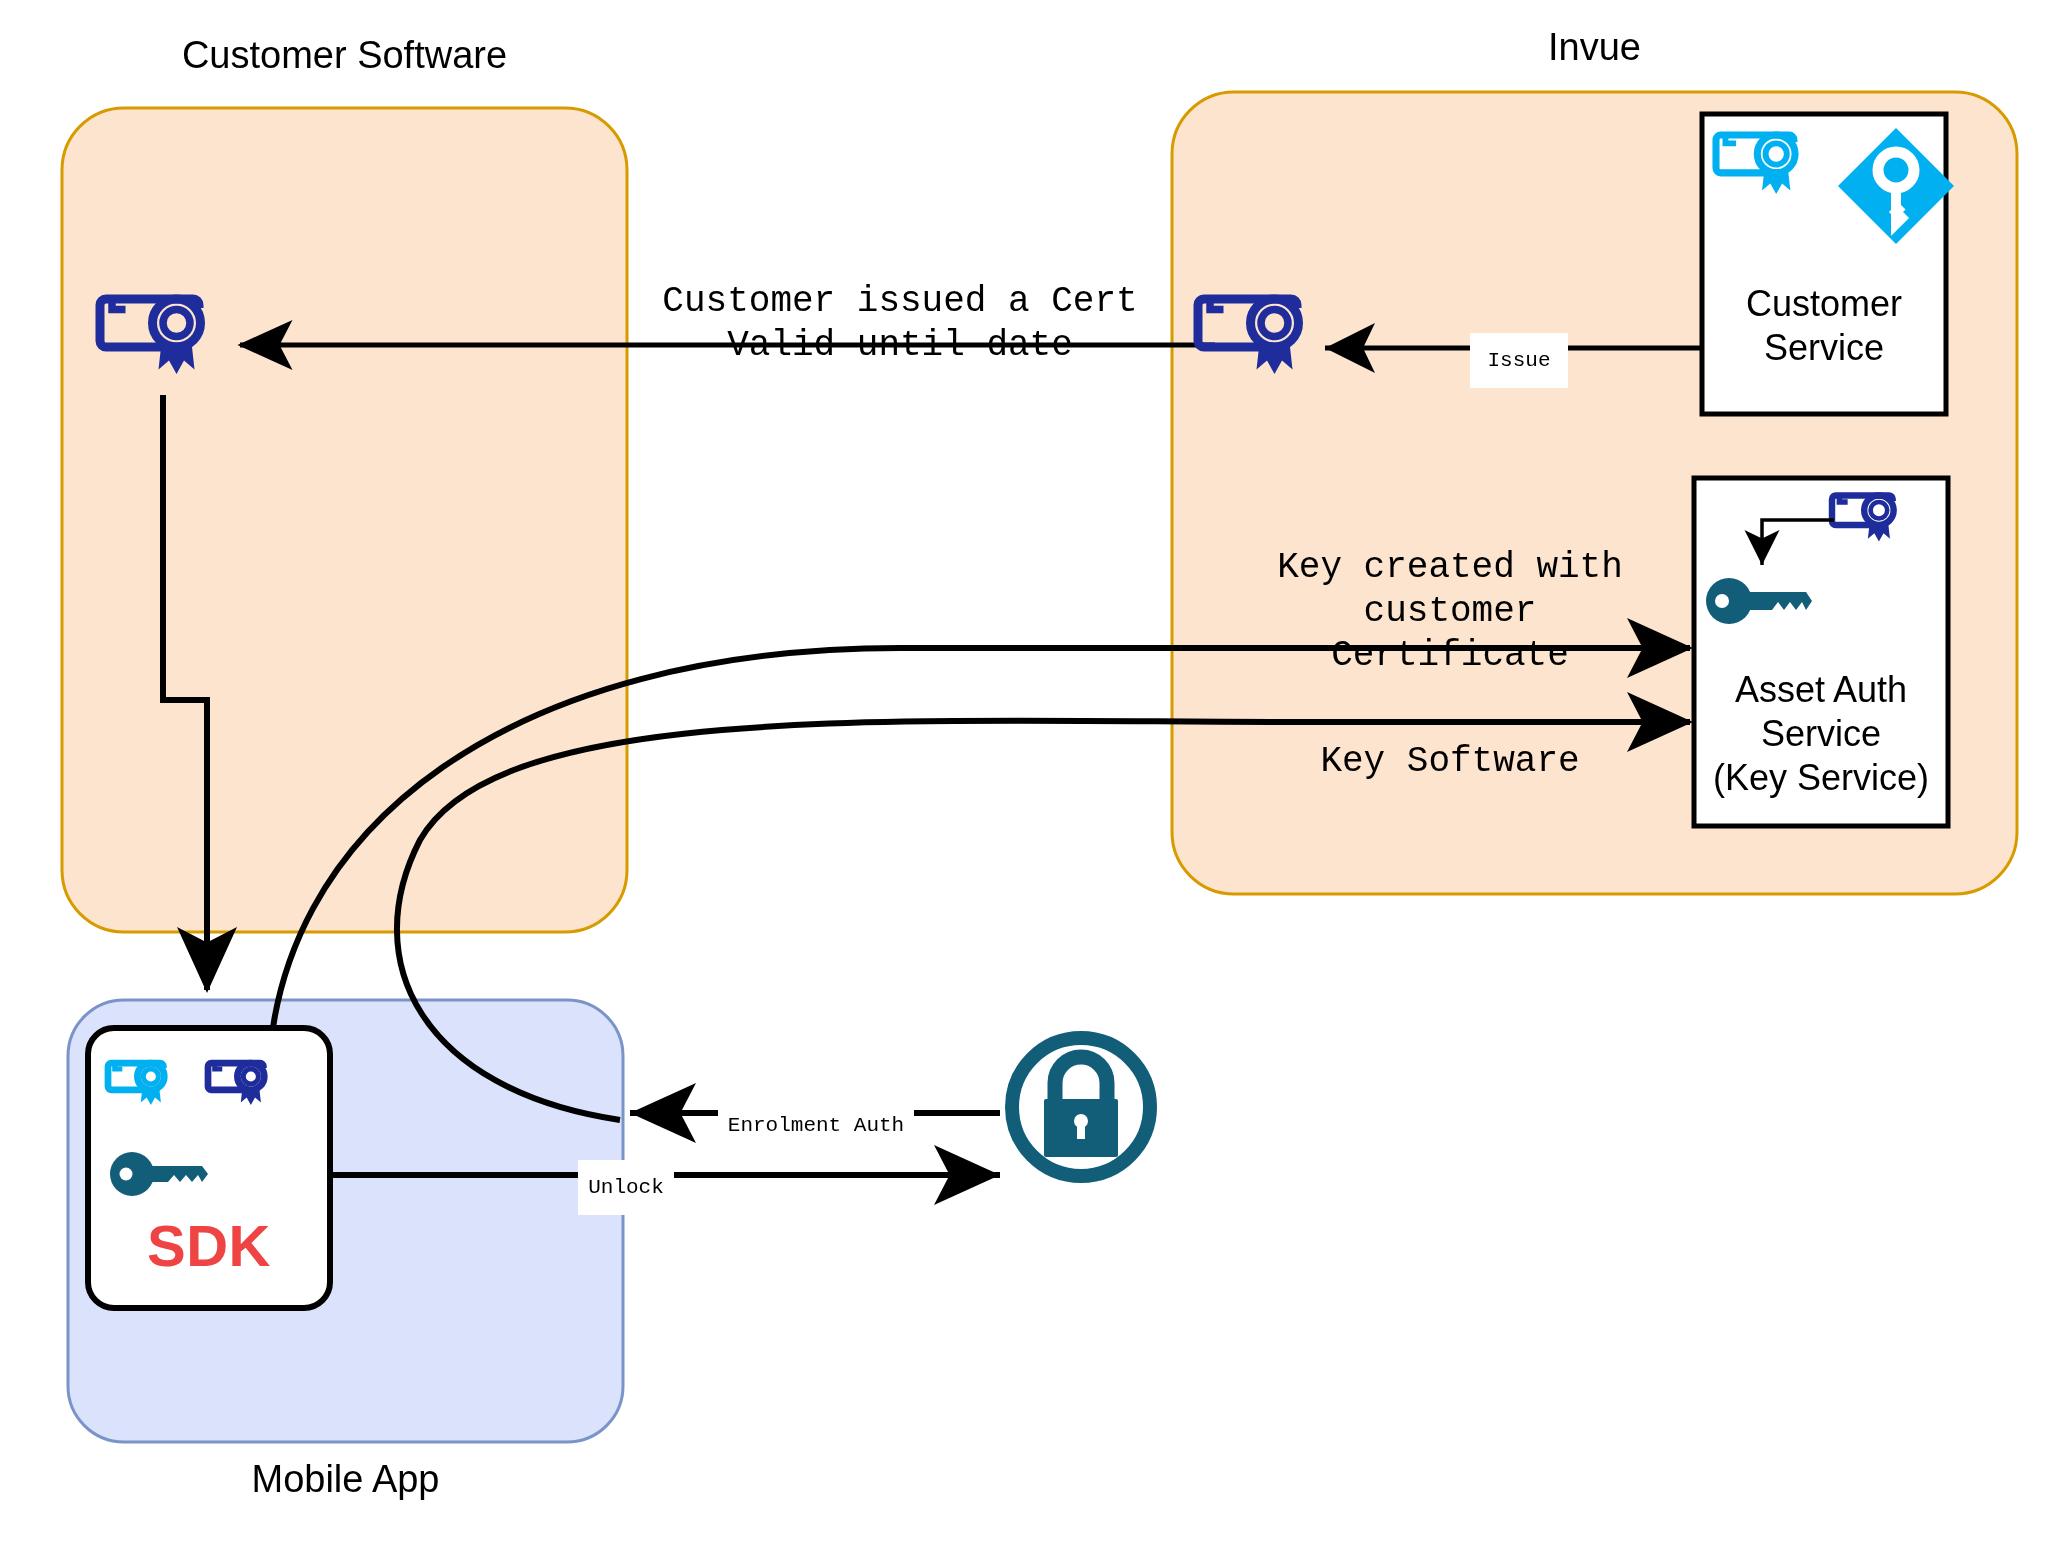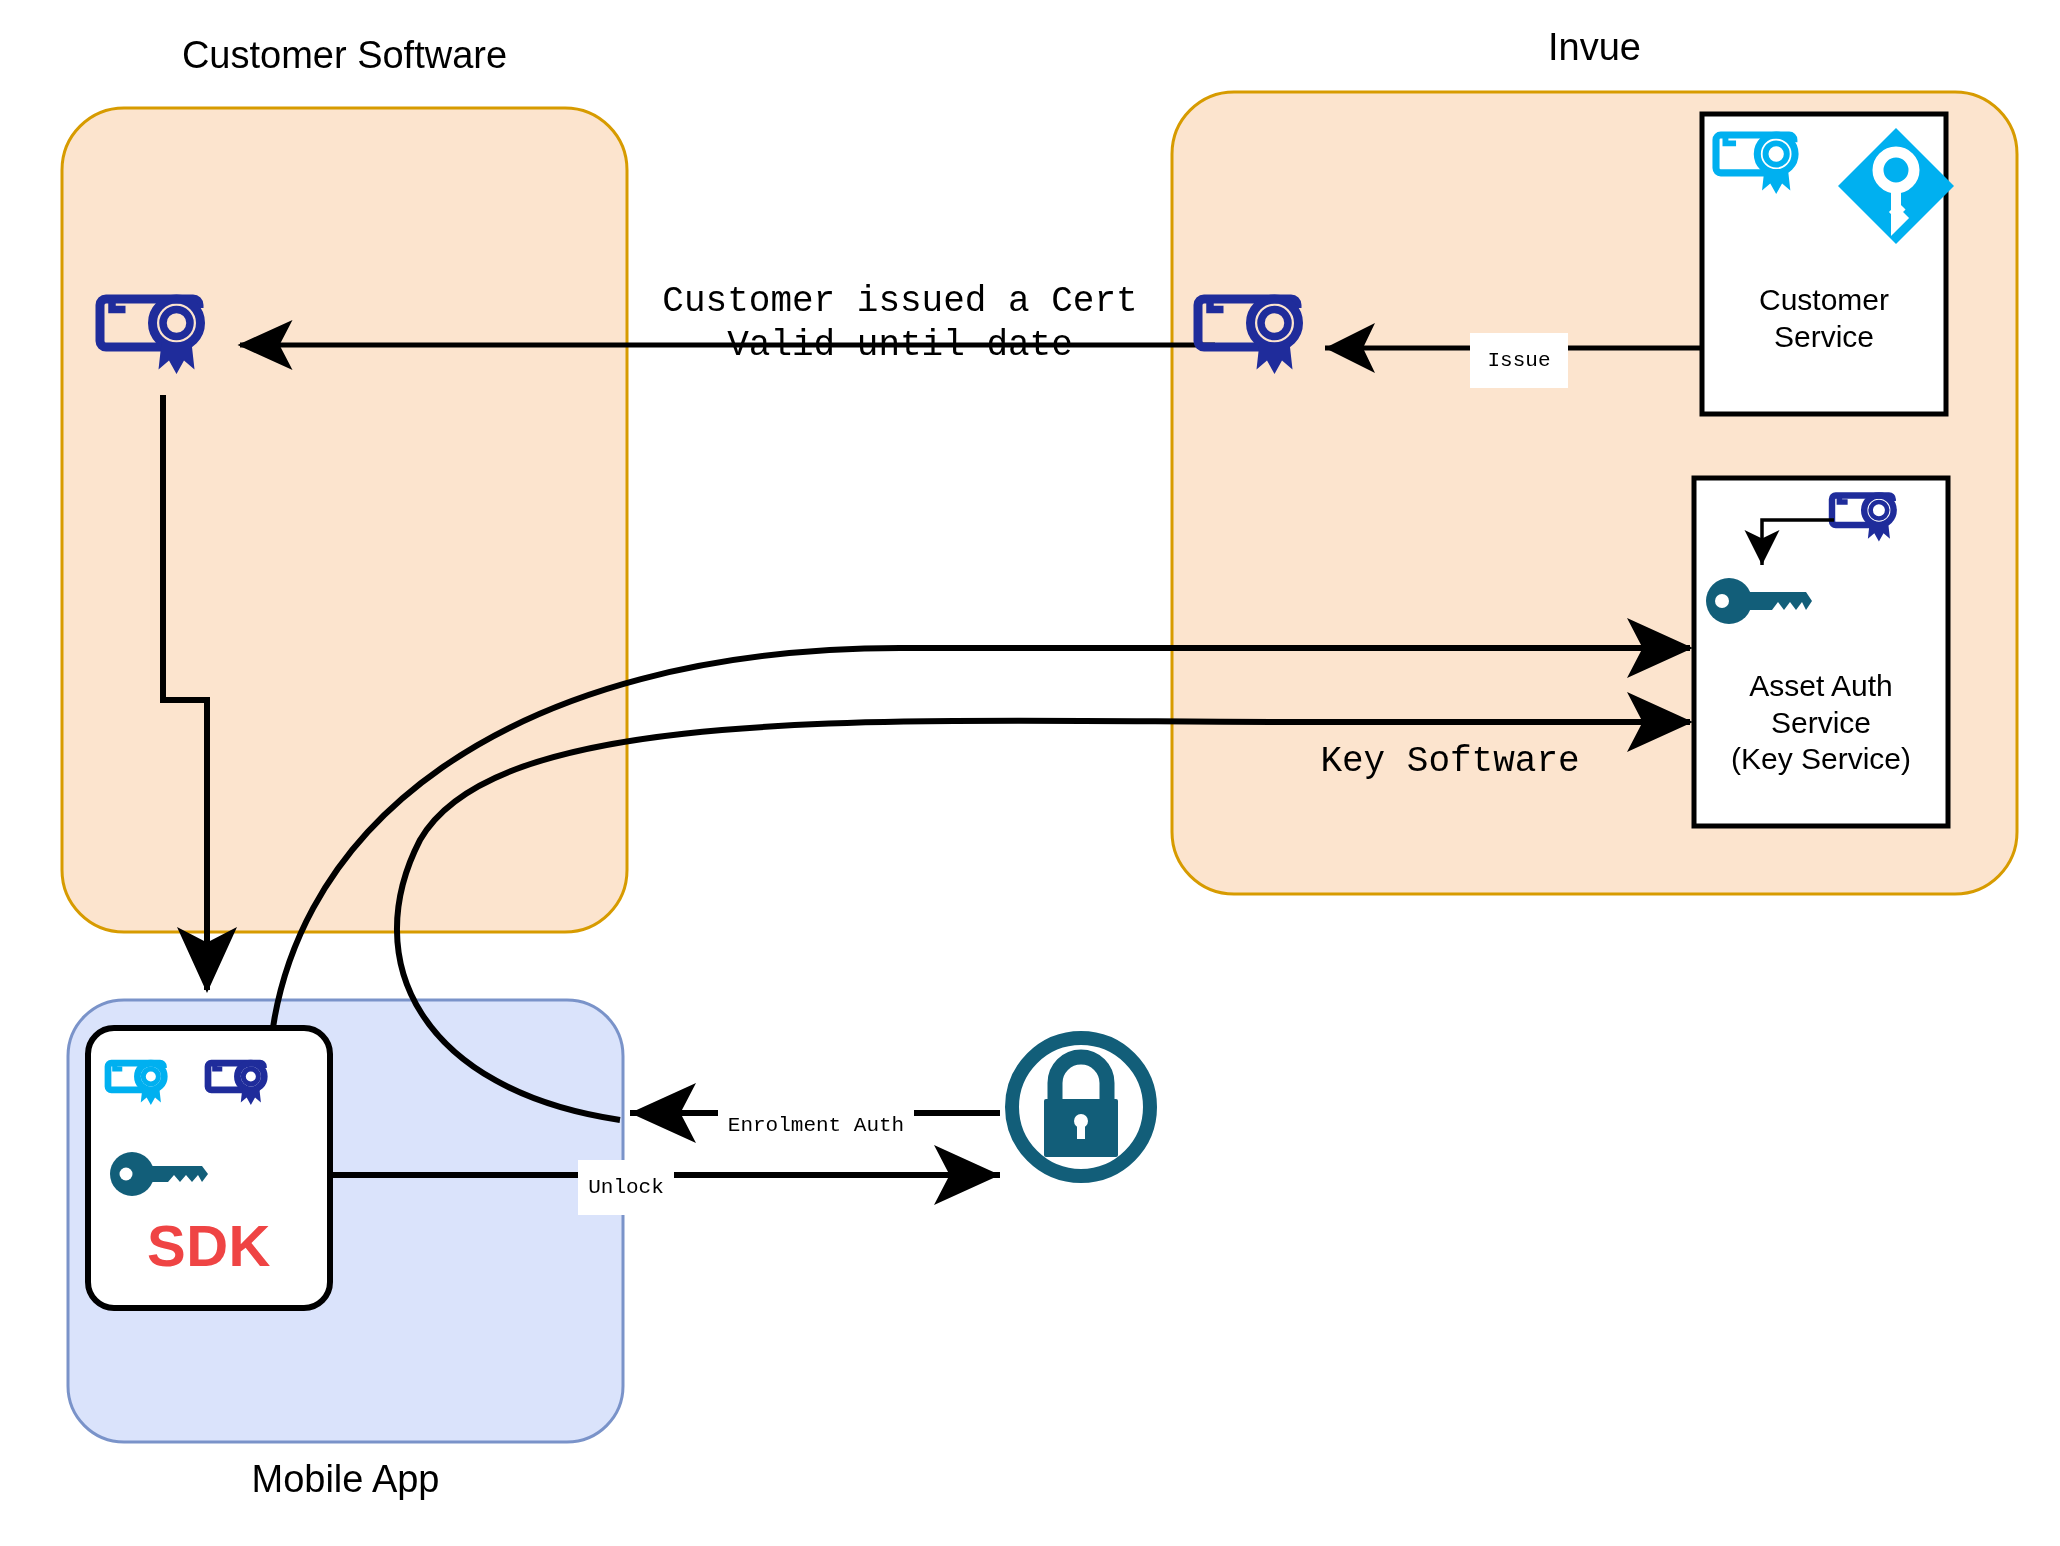--- a/index.html
+++ b/index.html
@@ -45,21 +45,21 @@
     font-size: 21px;
     background: #ffffff;
     padding: 16px 3px;
     line-height: 1.1;
   }
   .edge-label.onorange {
     background: transparent;
   }
   .node-label {
     position: absolute;
-    font-size: 30px;
+    font-size: 36px;
     color: #000000;
     text-align: center;
     line-height: 1.22;
     white-space: pre-line;
   }
   .sdk-label {
     position: absolute;
     font-size: 58px;
     font-weight: bold;
     color: #ef4444;
@@ -193,20 +193,22 @@
 
   <div class="zone-title" style="left:1172px; top:26px; width:845px;">Invue</div>
 
   <div class="zone-title" style="left:68px; top:1458px; width:555px;">Mobile App</div>
 
   <div class="edge-label" style="left:620px; top:280px; width:560px;">Customer issued a Cert
 Valid until date</div>
 
   <div class="edge-label small" style="left:1470px; top:333px; width:92px;">Issue</div>
 
+  <div class="edge-label onorange" style="left:1240px; top:546px; width:420px;">Key created with
+customer Certificate</div>
 
   <div class="edge-label onorange" style="left:1250px; top:740px; width:400px;">Key Software</div>
 
   <div class="edge-label small" style="left:718px; top:1098px; width:190px;">Enrolment Auth</div>
 
   <div class="edge-label small" style="left:578px; top:1160px; width:90px;">Unlock</div>
 
   <div class="node-label" style="left:1702px; top:282px; width:244px;">Customer
 Service</div>
 

